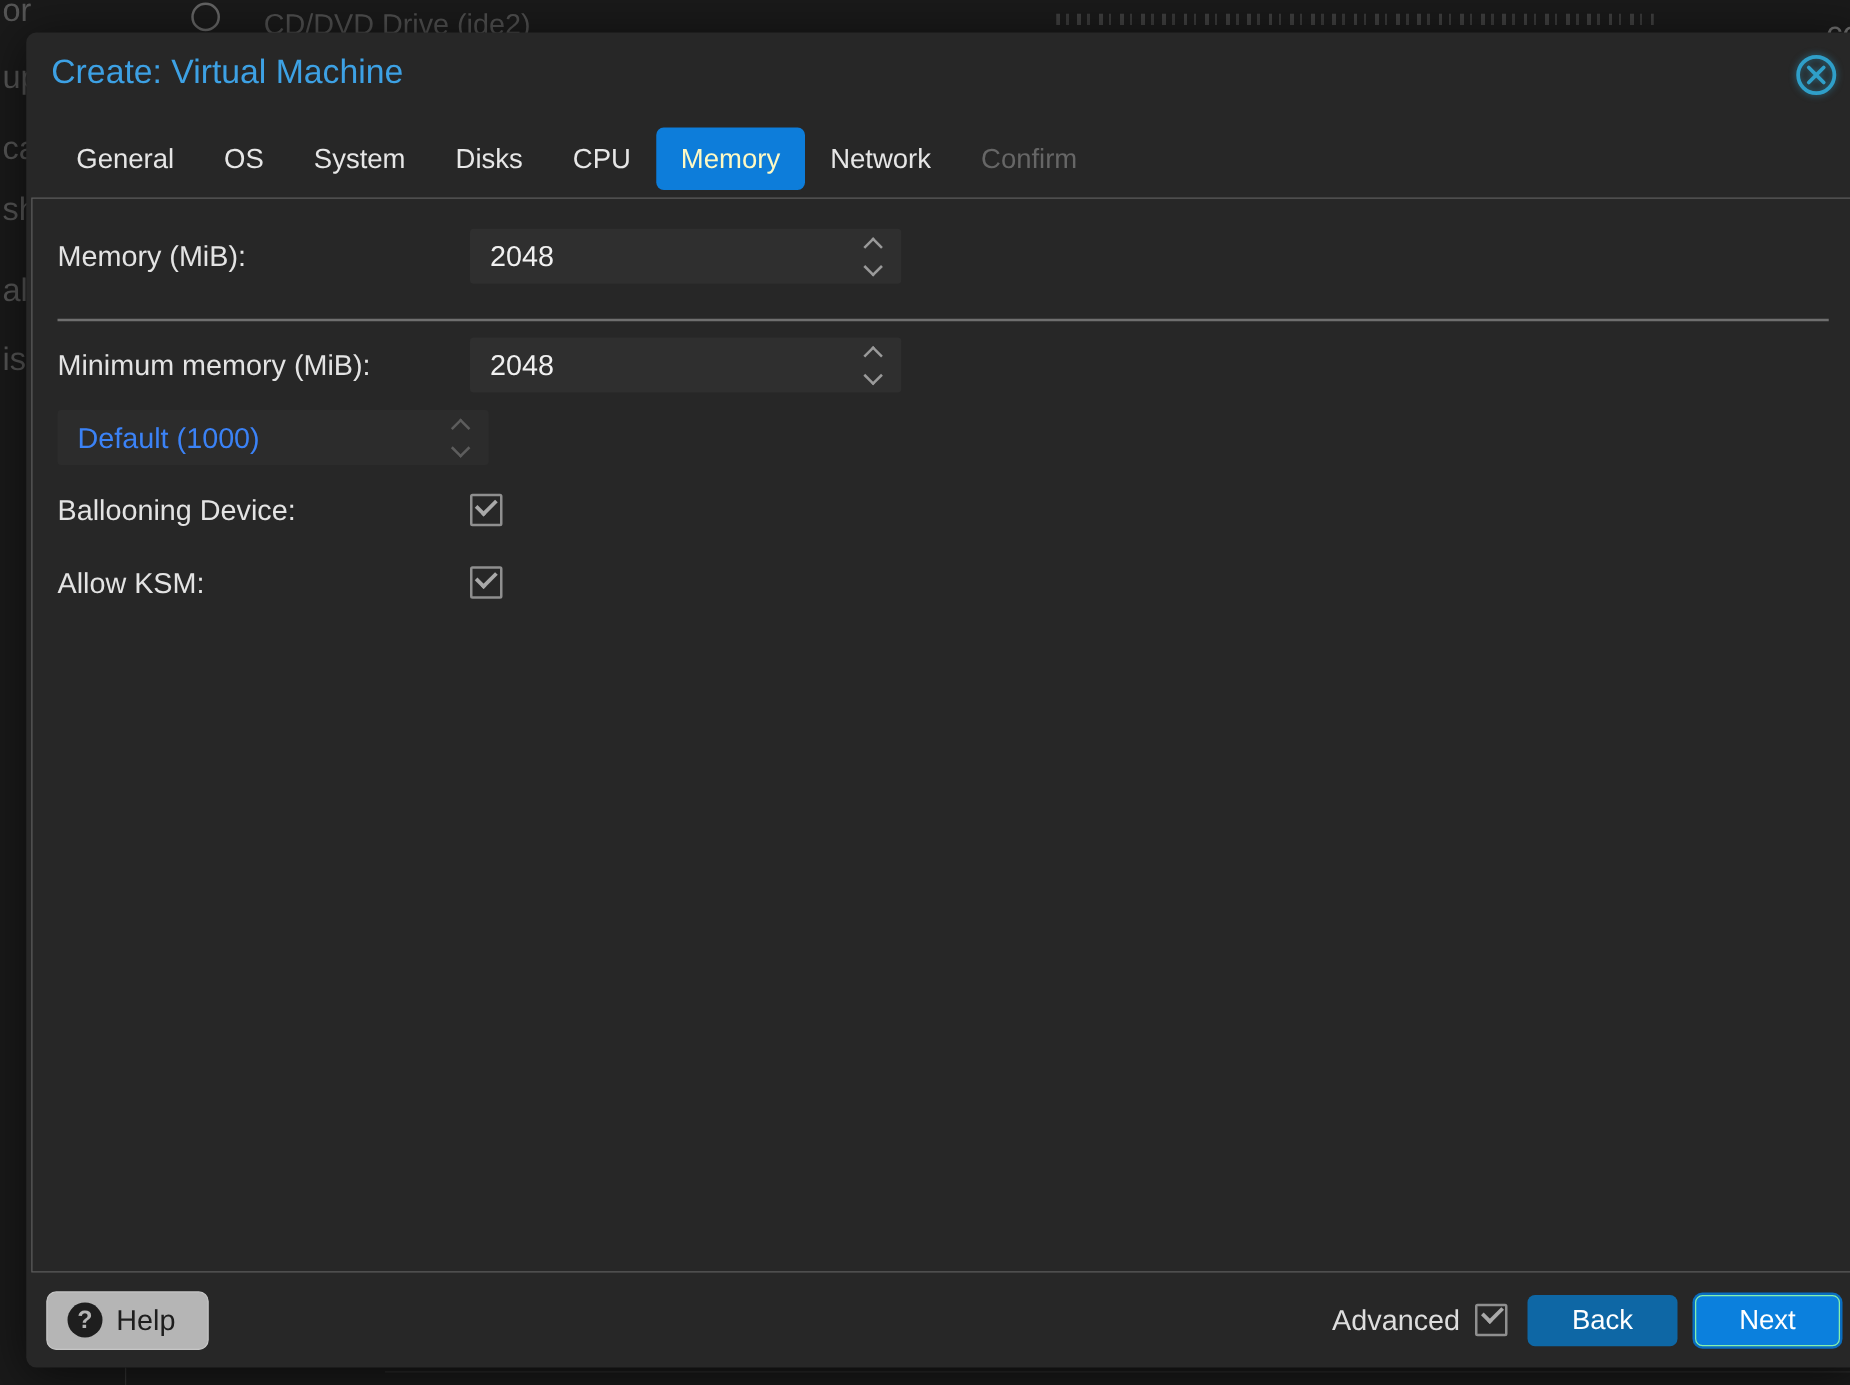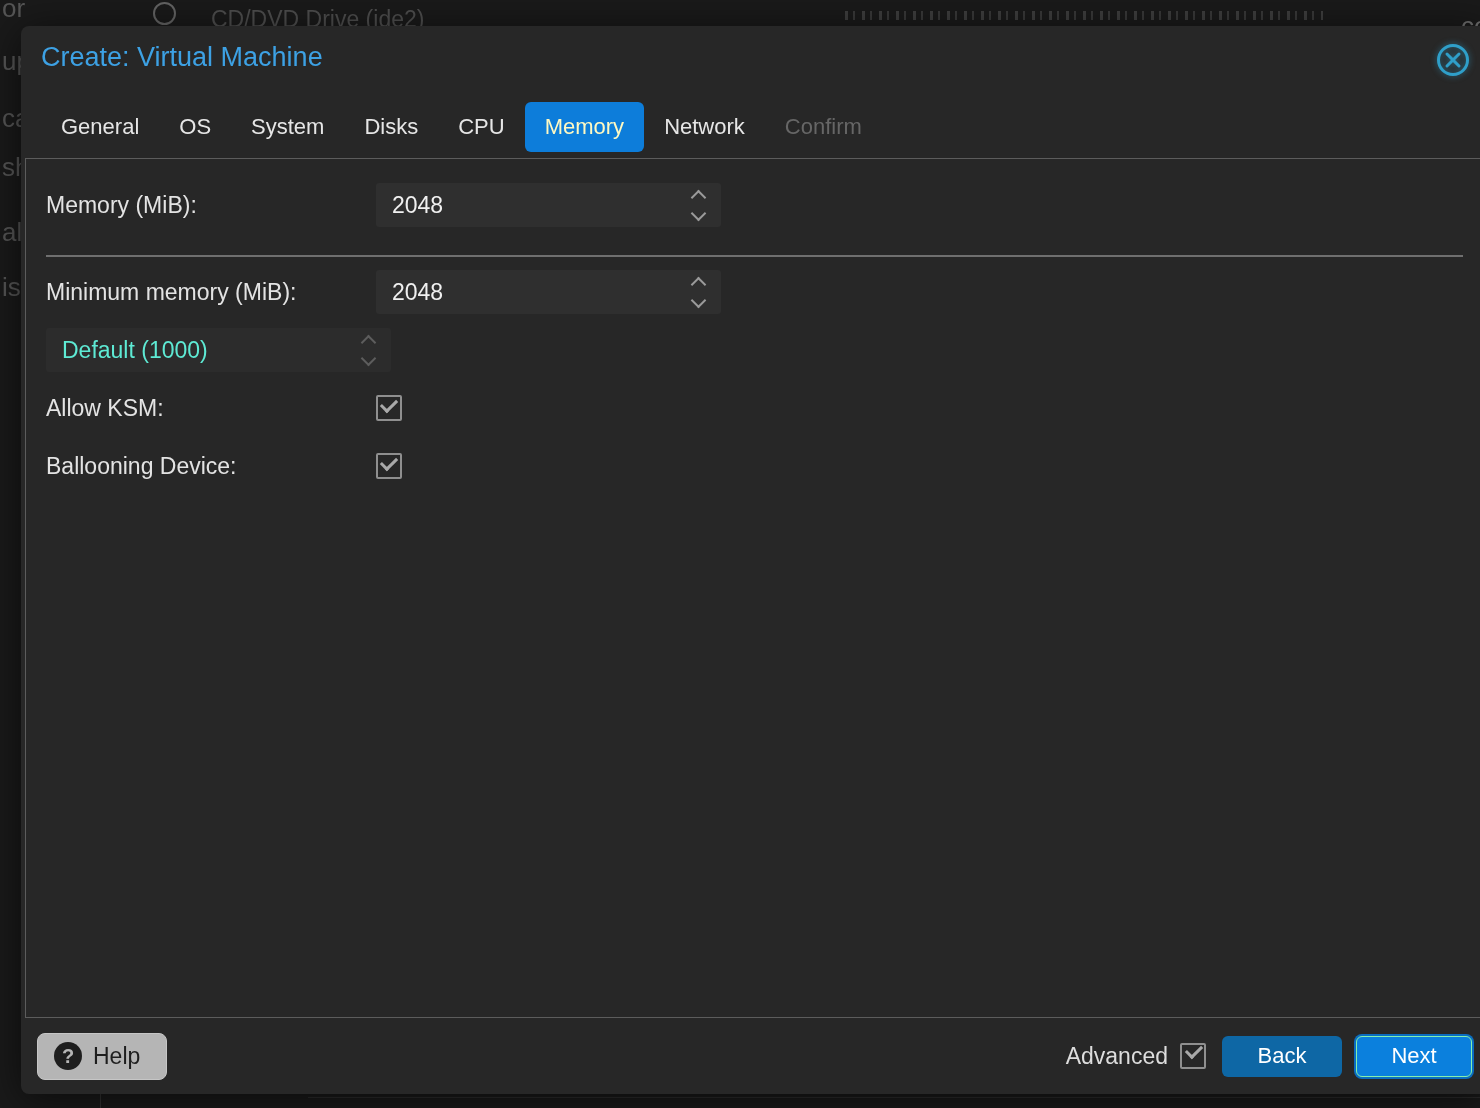--- a/index.html
+++ b/index.html
@@ -44,21 +44,21 @@
   .form-row.cb-row{margin-bottom:14px;}
   .form-row.first-cb{margin-top:10px;}
   .f-label{width:330px;font-size:23px;color:#e3e3e3;flex:0 0 330px;}
   .f-label.disabled{color:#646464;}
   .field{
     position:relative;width:345px;height:44px;background:#2f2f2f;border-radius:3px;
     display:flex;align-items:center;box-sizing:border-box;padding-left:16px;cursor:text;
   }
   .field.disabled{background:#2c2c2c;cursor:default;}
   .f-value{font-size:23px;color:#f0f0f0;}
-  .field.disabled .f-value{color:#5eead4;}
+  .field.disabled .f-value{color:#3b82f6;}
   .spinner{position:absolute;right:8px;top:0;height:100%;width:30px;display:flex;flex-direction:column;align-items:center;justify-content:center;gap:5px;cursor:pointer;}
   .chev{width:9px;height:9px;border-style:solid;border-color:#9a9a9a;border-width:2px 2px 0 0;display:block;}
   .chev.up{transform:rotate(-45deg);}
   .chev.down{transform:rotate(135deg);}
   .field.disabled .chev{border-color:#5d5d5d;}
   .sep{height:2px;background:#6f6f6f;border:none;margin:28px 0 13px 0;}
   
   .checkbox{position:relative;width:22px;height:22px;border:2px solid #8f8f8f;border-radius:2px;cursor:pointer;flex:0 0 auto;}
   .checkmark{position:absolute;left:3px;top:2px;width:13px;height:7px;border-left:3px solid #a9a9a9;border-bottom:3px solid #a9a9a9;transform:rotate(-45deg);}
   
@@ -150,29 +150,29 @@
       <div class="form-row">
         <div class="field disabled">
           <span class="f-value">Default (1000)</span>
           <span class="spinner">
             <span class="chev up"></span>
               <span class="chev down"></span>
           </span>
         </div>
       </div>
 
-      <div class="form-row cb-row">
-        <div class="f-label">Allow KSM:</div>
+      <div class="form-row cb-row first-cb">
+        <div class="f-label">Ballooning Device:</div>
         <div class="checkbox">
           <span class="checkmark"></span>
         </div>
       </div>
 
-      <div class="form-row cb-row first-cb">
-        <div class="f-label">Ballooning Device:</div>
+      <div class="form-row cb-row">
+        <div class="f-label">Allow KSM:</div>
         <div class="checkbox">
           <span class="checkmark"></span>
         </div>
       </div>
 
     </div>
 
     <div class="dlg-footer">
       <div class="help-btn">
         <span class="help-q">?</span>

